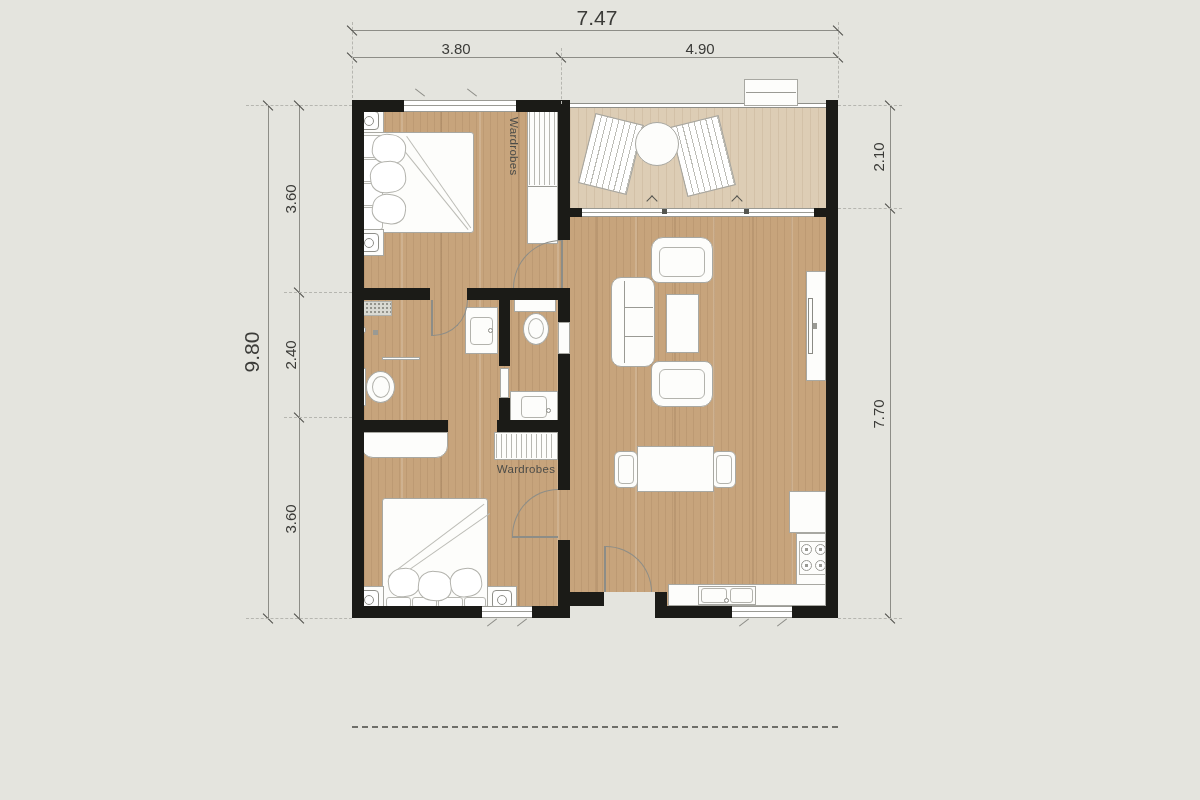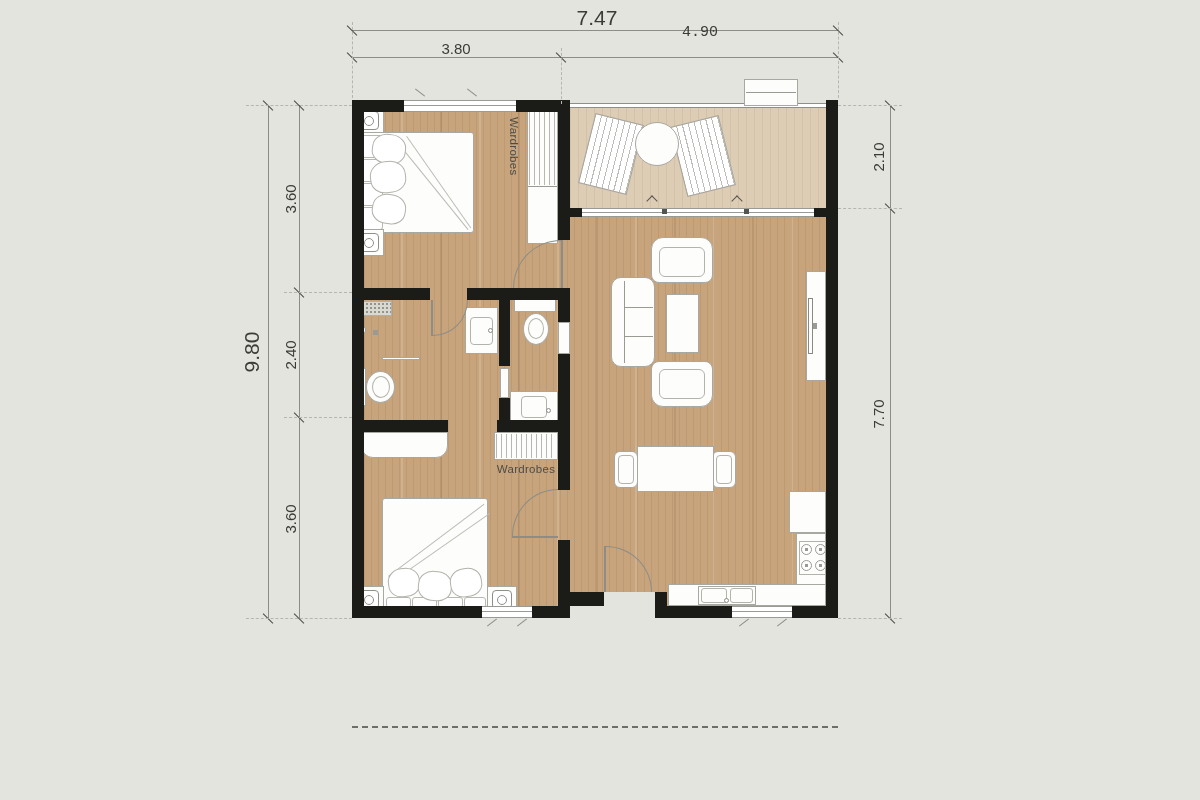--- a/index.html
+++ b/index.html
@@ -228,21 +228,21 @@
   <div class="tick" style="left:345px;top:30px;"></div>
   <div class="tick" style="left:831px;top:30px;"></div>
   <div class="tick" style="left:345px;top:57px;"></div>
   <div class="tick" style="left:554px;top:57px;"></div>
   <div class="tick" style="left:831px;top:57px;"></div>
   <div class="extv" style="left:352px;top:22px;height:76px;"></div>
   <div class="extv" style="left:561px;top:48px;height:56px;"></div>
   <div class="extv" style="left:838px;top:22px;height:76px;"></div>
   <div class="dimtext big" style="left:597px;top:18px;">7.47</div>
   <div class="dimtext" style="left:456px;top:48px;">3.80</div>
-  <div class="dimtext" style="left:700px;top:32px;font-family:Liberation Mono, monospace;">4.90</div>
+  <div class="dimtext" style="left:700px;top:48px;">4.90</div>
 
   <div class="dimline" style="left:268px;top:105px;width:1px;height:513px;"></div>
   <div class="dimline" style="left:299px;top:105px;width:1px;height:513px;"></div>
   <div class="tick" style="left:261px;top:105px;"></div>
   <div class="tick" style="left:261px;top:618px;"></div>
   <div class="tick" style="left:292px;top:105px;"></div>
   <div class="tick" style="left:292px;top:292px;"></div>
   <div class="tick" style="left:292px;top:417px;"></div>
   <div class="tick" style="left:292px;top:618px;"></div>
   <div class="exth" style="left:246px;top:105px;width:106px;"></div>

